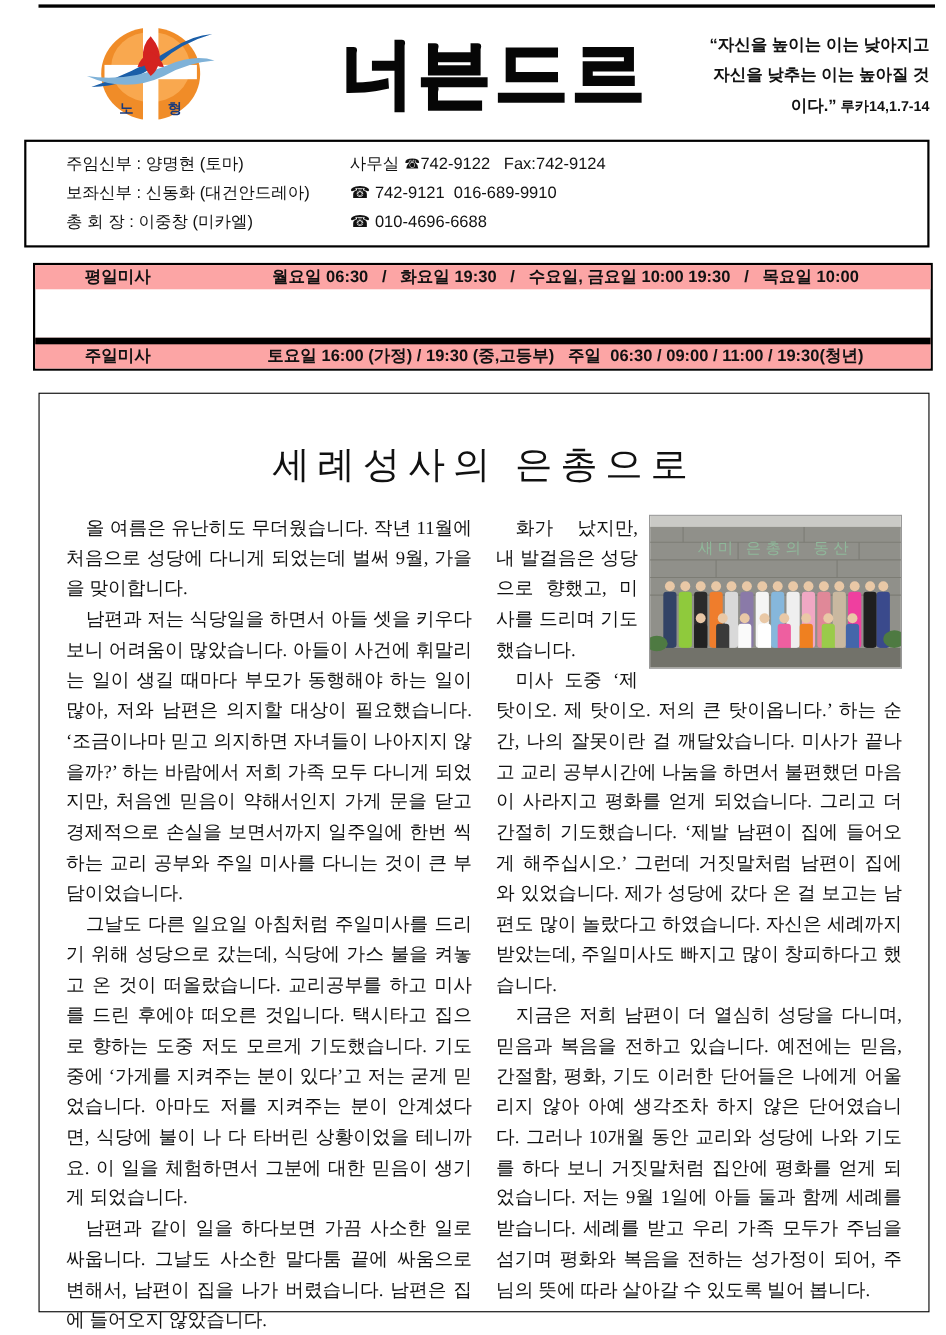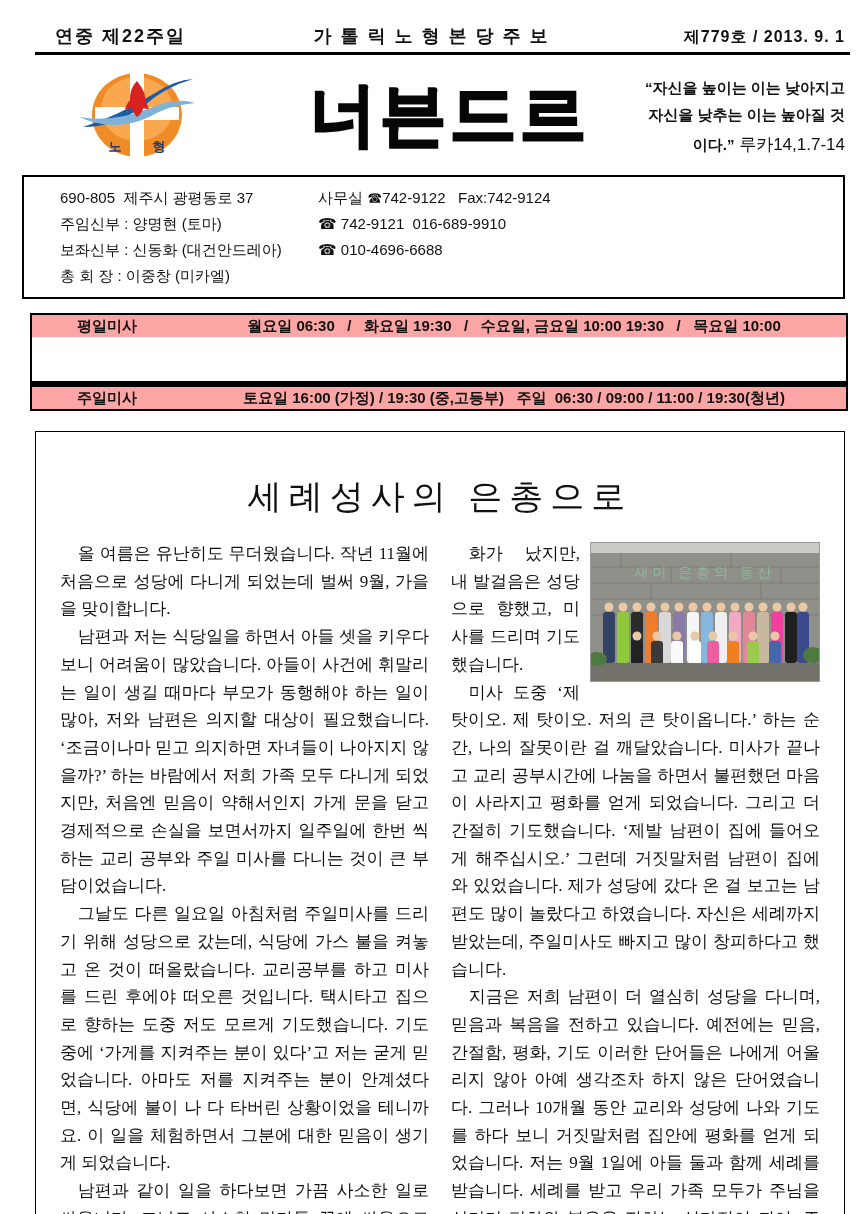--- a/index.html
+++ b/index.html
@@ -24,21 +24,21 @@
     flex:0 0 auto;margin-left:110px;
     font-size:66px;font-weight:900;letter-spacing:4px;color:#060606;
     font-family:"Liberation Sans",sans-serif;
     -webkit-text-stroke:2.5px #060606;
     transform:scaleY(1.04);
   }
   .quote{
     margin-left:auto;width:255px;font-weight:bold;font-size:15px;
     line-height:1.85;letter-spacing:0px;padding-top:4px;text-align:right;
   }
-  .quote .ref{font-weight:normal;font-size:17px;margin-top:20px;}
+  .quote .ref{font-weight:bold;font-size:13px;margin-top:20px;}
   
   .info-box{
     border:2px solid #000;margin:10px 15px 0 22px;
     padding:8px 10px 8px 36px;display:flex;font-size:15px;
   }
   .info-col{display:flex;flex-direction:column;}
   .info-col div{height:26px;line-height:26px;white-space:pre;}
   .col-a{width:258px;}
   .col-b{width:272px;}
   .col-c{width:280px;}
@@ -67,25 +67,20 @@
   .photo{
     float:right;width:228px;height:138px;margin:2px 0 6px 10px;
     border:1px solid #999;
   }
 </style>
 </head>
 <body>
 
 <div class="page">
 
-  <div class="masth-head">
-    <span class="mh-left">연중 제22주일</span>
-    <span class="mh-center">가톨릭노형본당주보</span>
-    <span class="mh-right">제779호 / 2013. 9. 1</span>
-  </div>
   <div class="top-rule"></div>
 
   <div class="masthead">
     <svg class="logo" viewBox="0 0 125 100">
       <ellipse cx="62" cy="50" rx="61" ry="48" fill="#ffffff"></ellipse>
       <ellipse cx="62" cy="50" rx="45" ry="42" fill="#f08c28"></ellipse>
       <ellipse cx="62" cy="44" rx="36" ry="32" fill="#f9a84f"></ellipse>
       <rect x="55" y="6" width="14" height="88" fill="#ffffff"></rect>
       <rect x="20" y="42" width="84" height="13" fill="#ffffff"></rect>
       <path d="M8,62 Q45,50 80,28 Q100,15 118,14 Q90,22 70,40 Q40,62 8,62 Z" fill="#1a5ea8"></path>
@@ -100,21 +95,20 @@
 
     <div class="quote">
       <span>“자신을 높이는 이는 낮아지고</span><br>
       <span>자신을 낮추는 이는 높아질 것</span><br>
       <span>이다.”</span><span class="ref"> 루카14,1.7-14</span>
     </div>
   </div>
 
   <div class="info-box">
     <div class="info-col col-a">
-      <div>690-805  제주시 광평동로 37</div>
       <div>주임신부 : 양명현 (토마)</div>
       <div>보좌신부 : 신동화 (대건안드레아)</div>
       <div>총 회 장 : 이중창 (미카엘)</div>
     </div>
     <div class="info-col col-b">
       <div>사무실 ☎742-9122   Fax:742-9124</div>
       <div>☎ 742-9121  016-689-9910</div>
       <div>☎ 010-4696-6688</div>
     </div>
   </div>

